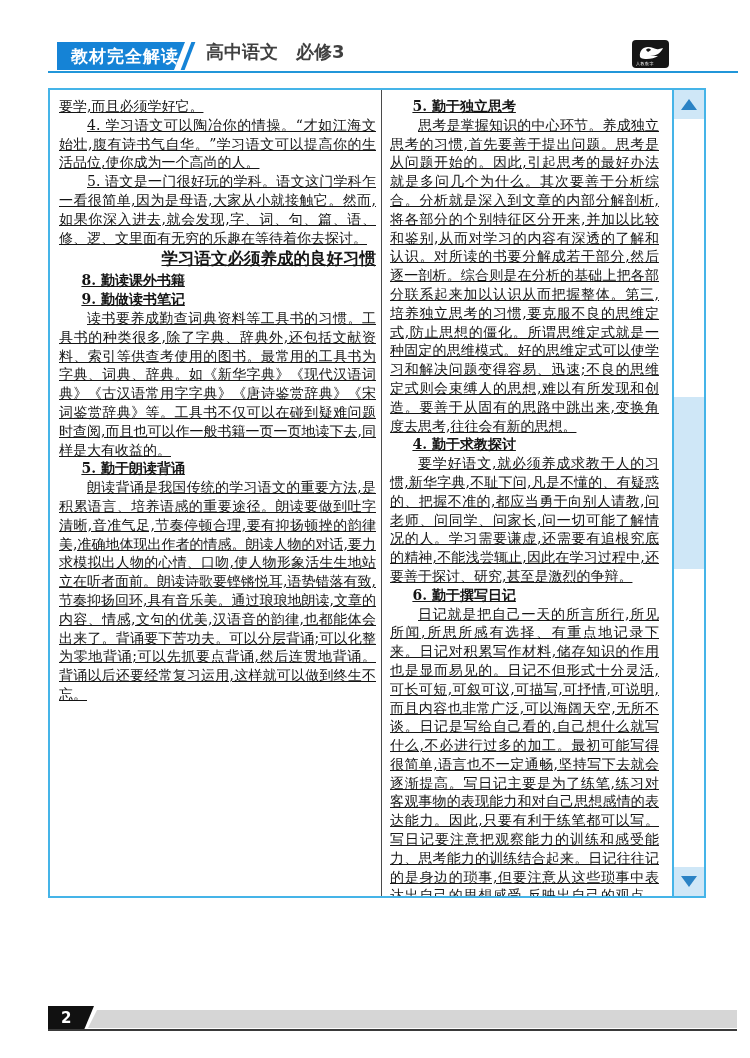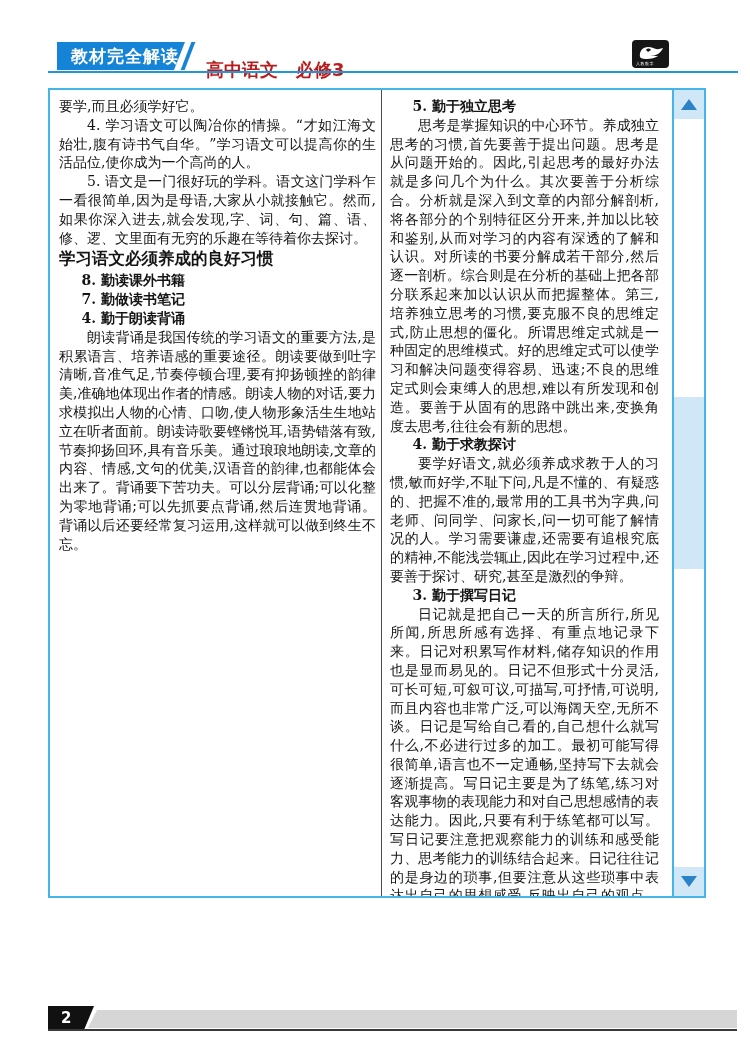--- a/index.html
+++ b/index.html
@@ -7,42 +7,42 @@
         font-family:"DejaVu Serif", serif;color:#151515;}
 
   
   .hdr-badge{position:absolute;left:57px;top:42px;width:128px;height:28px;background:#1583d6;
              clip-path:polygon(0 0,100% 0,calc(100% - 11px) 100%,0 100%);
              display:flex;align-items:center;justify-content:flex-start;}
   .hdr-badge span{color:#ffffff;font-family:"DejaVu Sans",sans-serif;font-weight:bold;
                   font-size:17px;letter-spacing:1px;padding-left:14px;white-space:nowrap;}
   .hdr-stripe{position:absolute;left:186px;top:42px;width:4px;height:28px;background:#1583d6;
               transform:skewX(-21deg);}
-  .hdr-title{position:absolute;left:206px;top:58px;font-family:"DejaVu Sans",sans-serif;
-             font-weight:bold;font-size:18px;color:#b91c1c;white-space:nowrap;}
+  .hdr-title{position:absolute;left:206px;top:40px;font-family:"DejaVu Sans",sans-serif;
+             font-weight:bold;font-size:18px;color:#404040;white-space:nowrap;}
   .hdr-title .vol{margin-left:18px;}
   .hdr-rule{position:absolute;left:48px;top:71px;width:690px;height:2px;background:#2196d9;}
   .logo{position:absolute;left:632px;top:40px;width:37px;height:28px;background:#161616;
         border-radius:4px;overflow:hidden;}
   .logo svg{display:block;}
   .logo .cap{position:absolute;left:4px;bottom:2px;color:#ffffff;font-size:4px;
              font-family:"DejaVu Sans",sans-serif;letter-spacing:.5px;}
 
   
   .cbox{position:absolute;left:48px;top:88px;width:654px;height:806px;
         border:2px solid #45b4e8;display:flex;background:#ffffff;}
   .col{overflow:hidden;padding-top:7px;font-size:14px;line-height:18.8px;text-align:justify;}
   .col-l{width:317px;padding-left:9px;padding-right:5px;border-right:1px solid #4a4a4a;}
   .col-r{flex:1;padding-left:8px;padding-right:13px;}
-  .blk{margin:0;}
+  .blk{margin:0;text-decoration:underline;}
   .p{text-indent:2em;}
   .p.noindent{text-indent:0;}
   .h-num{font-weight:bold;text-indent:1.6em;}
   .h-center{font-family:"DejaVu Sans",sans-serif;font-weight:bold;font-size:16.5px;
-            text-align:left;line-height:24px;text-indent:0;}
+            text-align:right;line-height:24px;text-indent:0;}
 
   
   .sbar{width:30px;border-left:2px solid #45b4e8;display:flex;flex-direction:column;
         background:#ffffff;}
   .sbtn{height:29px;background:#cfe7f7;display:flex;align-items:center;justify-content:center;
         cursor:pointer;}
   .tri-up{width:0;height:0;border-left:8px solid transparent;border-right:8px solid transparent;
           border-bottom:11px solid #2b83c5;}
   .tri-dn{width:0;height:0;border-left:8px solid transparent;border-right:8px solid transparent;
           border-top:11px solid #2b83c5;}
@@ -80,30 +80,31 @@
   </div>
   <div class="hdr-rule"></div>
 
   <div class="cbox">
     <div class="col col-l" id="col-left">
         <div class="blk p noindent">要学,而且必须学好它。</div>
         <div class="blk p">4. 学习语文可以陶冶你的情操。“才如江海文始壮,腹有诗书气自华。”学习语文可以提高你的生活品位,使你成为一个高尚的人。</div>
         <div class="blk p">5. 语文是一门很好玩的学科。语文这门学科乍一看很简单,因为是母语,大家从小就接触它。然而,如果你深入进去,就会发现,字、词、句、篇、语、修、逻、文里面有无穷的乐趣在等待着你去探讨。</div>
         <div class="blk h-center">学习语文必须养成的良好习惯</div>
         <div class="blk h-num">8. 勤读课外书籍</div>
-        <div class="blk h-num">7. 勤做读书笔记</div>
-        <div class="blk h-num">4. 勤于朗读背诵</div>
+        <div class="blk h-num">9. 勤做读书笔记</div>
+        <div class="blk p">读书要养成勤查词典资料等工具书的习惯。工具书的种类很多,除了字典、辞典外,还包括文献资料、索引等供查考使用的图书。最常用的工具书为字典、词典、辞典。如《新华字典》《现代汉语词典》《古汉语常用字字典》《唐诗鉴赏辞典》《宋词鉴赏辞典》等。工具书不仅可以在碰到疑难问题时查阅,而且也可以作一般书籍一页一页地读下去,同样是大有收益的。</div>
+        <div class="blk h-num">5. 勤于朗读背诵</div>
         <div class="blk p">朗读背诵是我国传统的学习语文的重要方法,是积累语言、培养语感的重要途径。朗读要做到吐字清晰,音准气足,节奏停顿合理,要有抑扬顿挫的韵律美,准确地体现出作者的情感。朗读人物的对话,要力求模拟出人物的心情、口吻,使人物形象活生生地站立在听者面前。朗读诗歌要铿锵悦耳,语势错落有致,节奏抑扬回环,具有音乐美。通过琅琅地朗读,文章的内容、情感,文句的优美,汉语音的韵律,也都能体会出来了。背诵要下苦功夫。可以分层背诵;可以化整为零地背诵;可以先抓要点背诵,然后连贯地背诵。背诵以后还要经常复习运用,这样就可以做到终生不忘。</div>
       </div>
     <div class="col col-r" id="col-right">
         <div class="blk h-num">5. 勤于独立思考</div>
         <div class="blk p">思考是掌握知识的中心环节。养成独立思考的习惯,首先要善于提出问题。思考是从问题开始的。因此,引起思考的最好办法就是多问几个为什么。其次要善于分析综合。分析就是深入到文章的内部分解剖析,将各部分的个别特征区分开来,并加以比较和鉴别,从而对学习的内容有深透的了解和认识。对所读的书要分解成若干部分,然后逐一剖析。综合则是在分析的基础上把各部分联系起来加以认识从而把握整体。第三,培养独立思考的习惯,要克服不良的思维定式,防止思想的僵化。所谓思维定式就是一种固定的思维模式。好的思维定式可以使学习和解决问题变得容易、迅速;不良的思维定式则会束缚人的思想,难以有所发现和创造。要善于从固有的思路中跳出来,变换角度去思考,往往会有新的思想。</div>
         <div class="blk h-num">4. 勤于求教探讨</div>
-        <div class="blk p">要学好语文,就必须养成求教于人的习惯,敏而好学,不耻下问,凡是不懂的、有疑惑的、把握不准的,最常用的工具书为字典,问老师、问同学、问家长,问一切可能了解情况的人。学习需要谦虚,还需要有追根究底的精神,不能浅尝辄止,因此在学习过程中,还要善于探讨、研究,甚至是激烈的争辩。</div>
-        <div class="blk h-num">3. 勤于撰写日记</div>
+        <div class="blk p">要学好语文,就必须养成求教于人的习惯,新华字典,不耻下问,凡是不懂的、有疑惑的、把握不准的,都应当勇于向别人请教,问老师、问同学、问家长,问一切可能了解情况的人。学习需要谦虚,还需要有追根究底的精神,不能浅尝辄止,因此在学习过程中,还要善于探讨、研究,甚至是激烈的争辩。</div>
+        <div class="blk h-num">6. 勤于撰写日记</div>
         <div class="blk p">日记就是把自己一天的所言所行,所见所闻,所思所感有选择、有重点地记录下来。日记对积累写作材料,储存知识的作用也是显而易见的。日记不但形式十分灵活,可长可短,可叙可议,可描写,可抒情,可说明,而且内容也非常广泛,可以海阔天空,无所不谈。日记是写给自己看的,自己想什么就写什么,不必进行过多的加工。最初可能写得很简单,语言也不一定通畅,坚持写下去就会逐渐提高。写日记主要是为了练笔,练习对客观事物的表现能力和对自己思想感情的表达能力。因此,只要有利于练笔都可以写。写日记要注意把观察能力的训练和感受能力、思考能力的训练结合起来。日记往往记的是身边的琐事,但要注意从这些琐事中表达出自己的思想感受,反映出自己的观点、看法。许多好的日记就是把一些不引人注意的小事、琐事写得具体、生动,并能从中揭示出一定的道理而被人称颂。写日记一定要坚持写真事、说真话、抒真情,真正做到“我手写我心”。</div>
       </div>
     <div class="sbar">
       <div class="sbtn">
         <div class="tri-up"></div>
       </div>
       <div class="strack">
         <div class="sthumb"></div>
       </div>
       <div class="sbtn">

